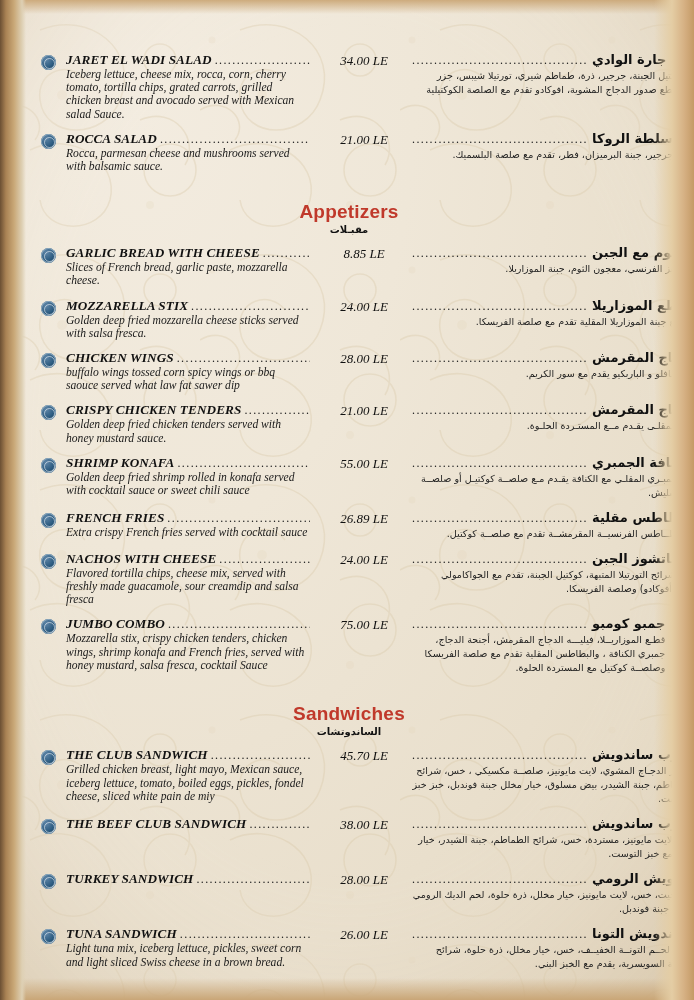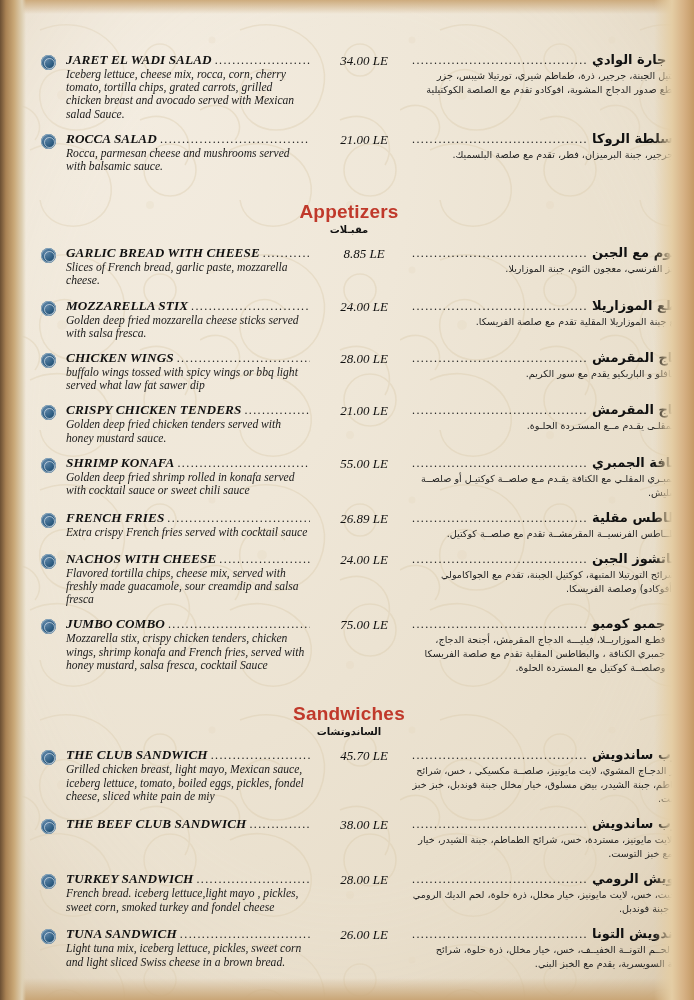--- a/index.html
+++ b/index.html
@@ -309,21 +309,21 @@
           <div class="ar-desc">قطع جبنة الموزاريلا المقلية تقدم مع صلصة الفريسكا.</div>
         </div>
       </div>
       <div class="item">
         <span class="bullet"></span>
         <div class="col-en">
           <div class="name-line">
             <span class="en-name">CHICKEN WINGS</span>
             <span class="dots">........................................</span>
           </div>
-          <div class="en-desc">buffalo wings  tossed with spicy wings or bbq light served what law fat sawer dip</div>
+          <div class="en-desc">buffalo wings  tossed corn spicy wings or bbq saouce served what law fat sawer dip</div>
         </div>
         <div class="col-price">28.00 LE</div>
         <div class="col-ar">
           <div class="ar-line">
             <span class="ar-name">أجنحة الدجاج المقرمش</span>
             <span class="ar-dots">........................................</span>
           </div>
           <div class="ar-desc">ممزوج بصوص البافلو و الباربكيو يقدم مع سور الكريم.</div>
         </div>
       </div>
@@ -457,21 +457,20 @@
           <div class="ar-desc">روستو بيف، لايت مايونيز، مستردة، خس، شرائح الطماطم، جبنة الشيدر، خيار مخلل، تقدم مع خبز التوست.</div>
         </div>
       </div>
       <div class="item">
         <span class="bullet"></span>
         <div class="col-en">
           <div class="name-line">
             <span class="en-name">TURKEY SANDWICH</span>
             <span class="dots">........................................</span>
           </div>
-          <div class="en-desc">French bread. iceberg lettuce,light mayo , pickles, sweet corn, smoked turkey and fondel cheese</div>
         </div>
         <div class="col-price">28.00 LE</div>
         <div class="col-ar">
           <div class="ar-line">
             <span class="ar-name">ساندويش الرومي</span>
             <span class="ar-dots">........................................</span>
           </div>
           <div class="ar-desc">خبز الباجيت، خس، لايت مايونيز، خيار مخلل، ذرة حلوة، لحم الديك الرومي المدخن، جبنة فوندبل.</div>
         </div>
       </div>

